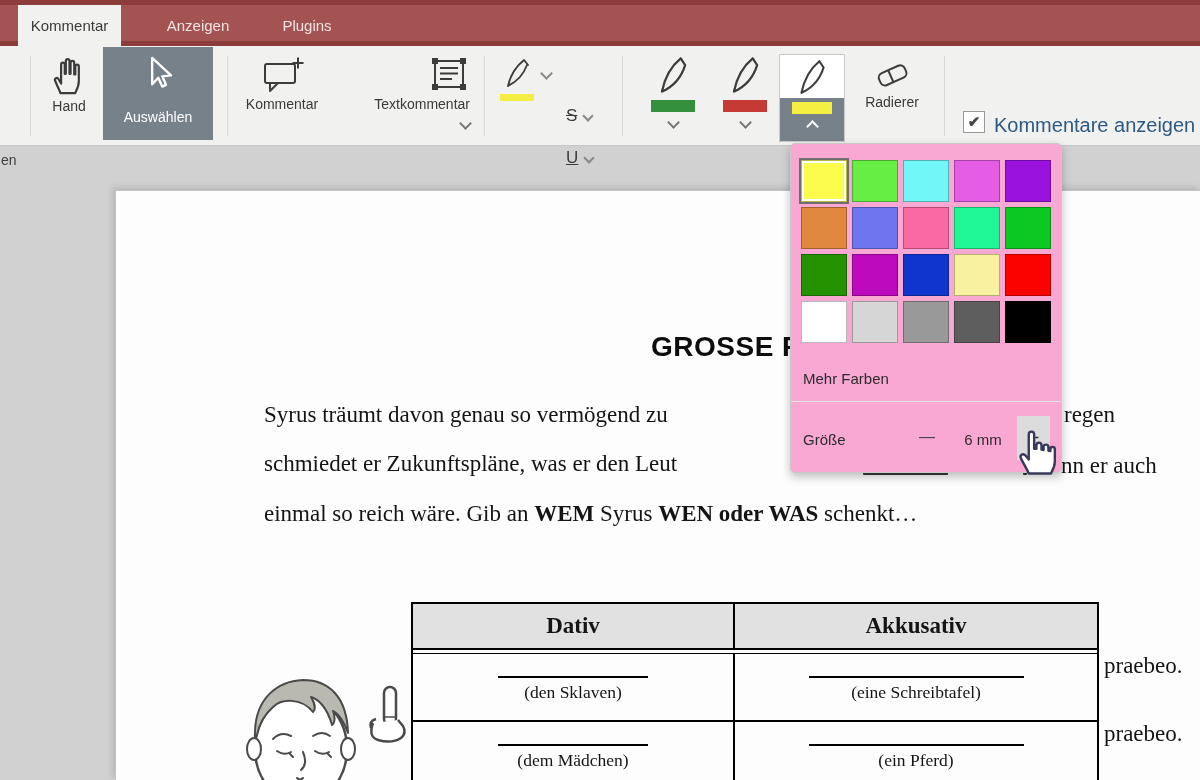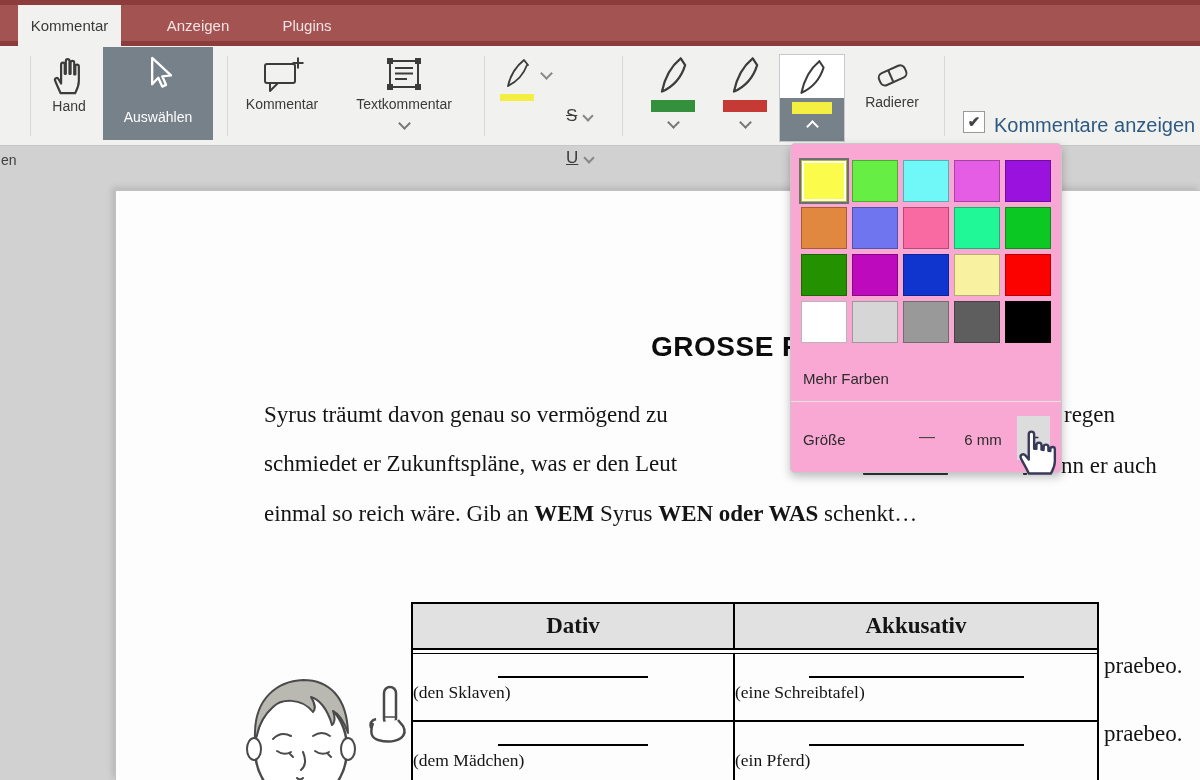--- a/index.html
+++ b/index.html
@@ -42,21 +42,21 @@
              font-weight:700;font-size:28px;letter-spacing:.5px;color:#0d0d0d;}
   .doc-line{position:absolute;font-size:23px;white-space:nowrap;}
   .doc-table{position:absolute;left:295px;top:411px;width:684px;height:185px;
              border:2px solid #000;box-sizing:content-box;}
   .tr{display:flex;}
   .th{height:44px;background:#e1e1e1;display:flex;align-items:center;justify-content:center;
       font-weight:700;font-size:23px;}
   .c1{width:322px;border-right:2px solid #000;box-sizing:border-box;}
   .c2{flex:1;}
   .hdr-gap{height:3px;border-bottom:1px solid #000;border-top:2px solid #000;}
-  .td{height:66px;text-align:left;}
+  .td{height:66px;text-align:center;}
   .row2{border-top:2px solid #000;}
   .blank-line{height:0;border-bottom:2px solid #000;margin:22px auto 0 auto;}
   .caption{font-size:17.5px;margin-top:4px;}
   .side-word{position:absolute;font-size:23px;}
   .frag{position:absolute;background:#141414;border-radius:1px;opacity:.85;}
 
   
   .popup{position:absolute;left:790px;top:143px;width:270px;height:328px;background:#f9a8d4;
          border:1px solid #c8c8c8;border-radius:5px;box-shadow:0 4px 10px rgba(0,0,0,.25);z-index:50;}
   .grid{position:absolute;left:10px;top:16px;width:250px;display:flex;flex-wrap:wrap;gap:5px;}
@@ -112,21 +112,21 @@
       <span style="margin-top:6px;">
         <svg width="46" height="38" viewBox="0 0 46 38">
           <rect x="6" y="8" width="30" height="19" rx="2" fill="none" stroke="#3c3c3c" stroke-width="2"></rect>
           <path d="M11 27 v8 l8-8" fill="none" stroke="#3c3c3c" stroke-width="2" stroke-linejoin="round"></path>
           <path d="M39 1.5 v11 M33.5 7 h11" fill="none" stroke="#3c3c3c" stroke-width="2"></path>
         </svg>
       </span>
       <span class="tlabel">Kommentar</span>
     </div>
 
-    <div class="tbtn" style="left:338px;width:132px;">
+    <div class="tbtn" style="left:338px;width:132px;align-items:flex-end;">
       <span style="margin-top:4px;">
         <svg width="42" height="40" viewBox="0 0 42 40">
           <rect x="7" y="7" width="28" height="26" fill="none" stroke="#3c3c3c" stroke-width="2"></rect>
           <path d="M12 14 h18 M12 19.5 h18 M12 25 h12" stroke="#3c3c3c" stroke-width="2"></path>
           <rect x="4" y="4" width="6" height="6" fill="#3c3c3c"></rect>
           <rect x="32" y="4" width="6" height="6" fill="#3c3c3c"></rect>
           <rect x="4" y="30" width="6" height="6" fill="#3c3c3c"></rect>
           <rect x="32" y="30" width="6" height="6" fill="#3c3c3c"></rect>
         </svg>
       </span>

